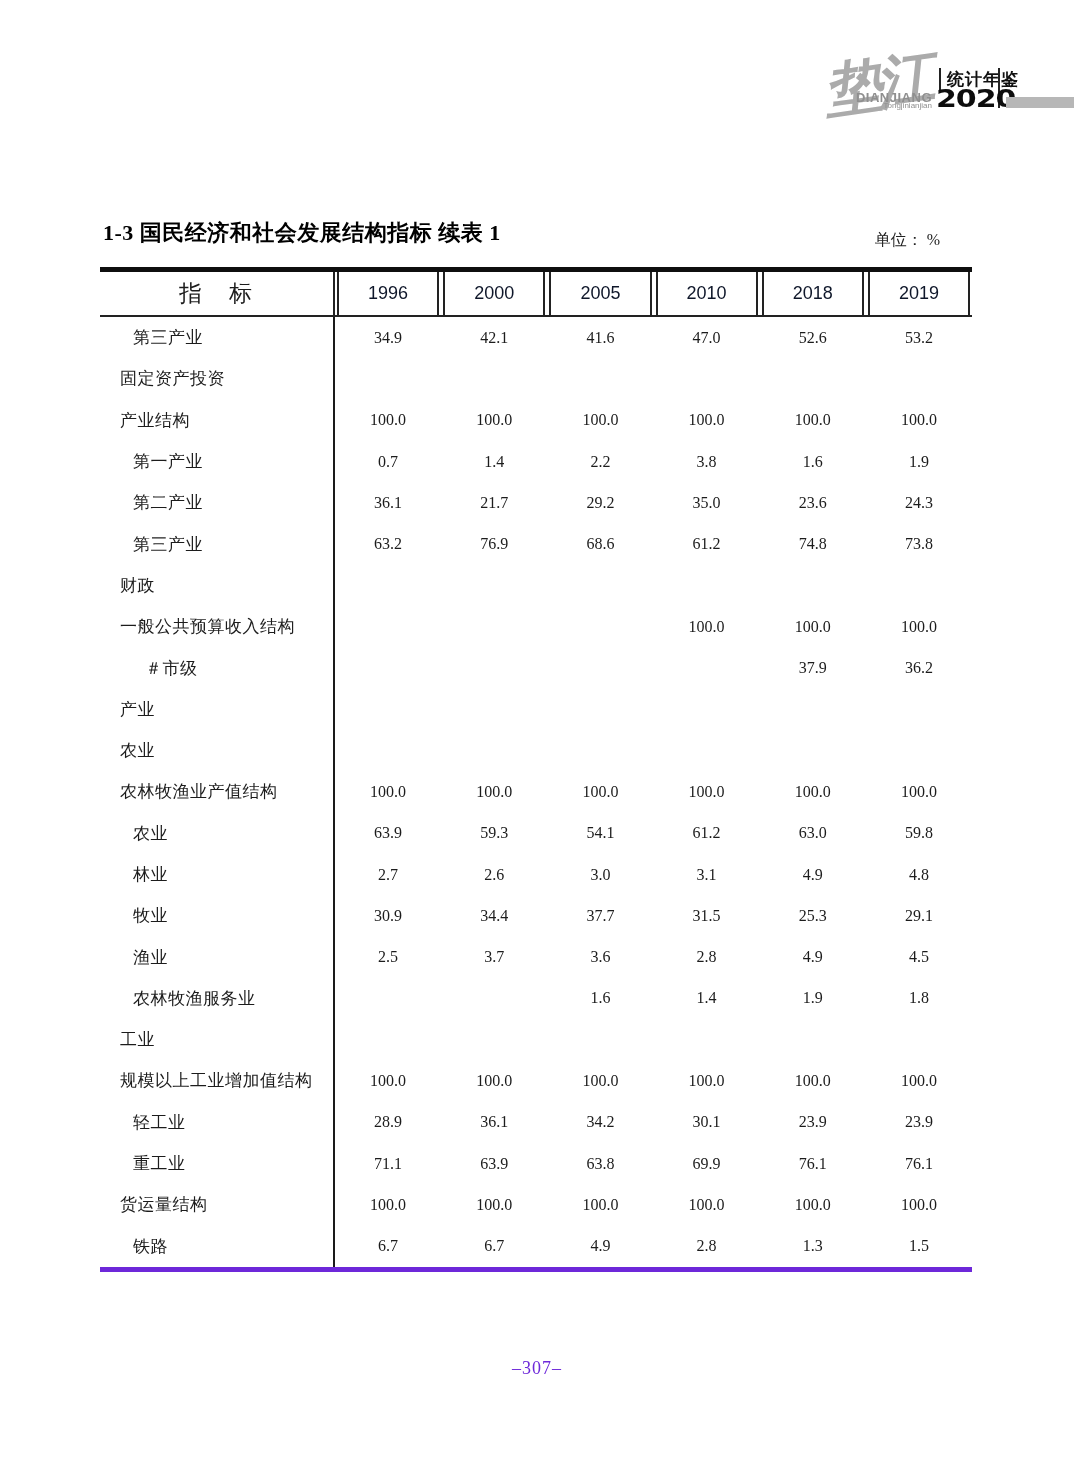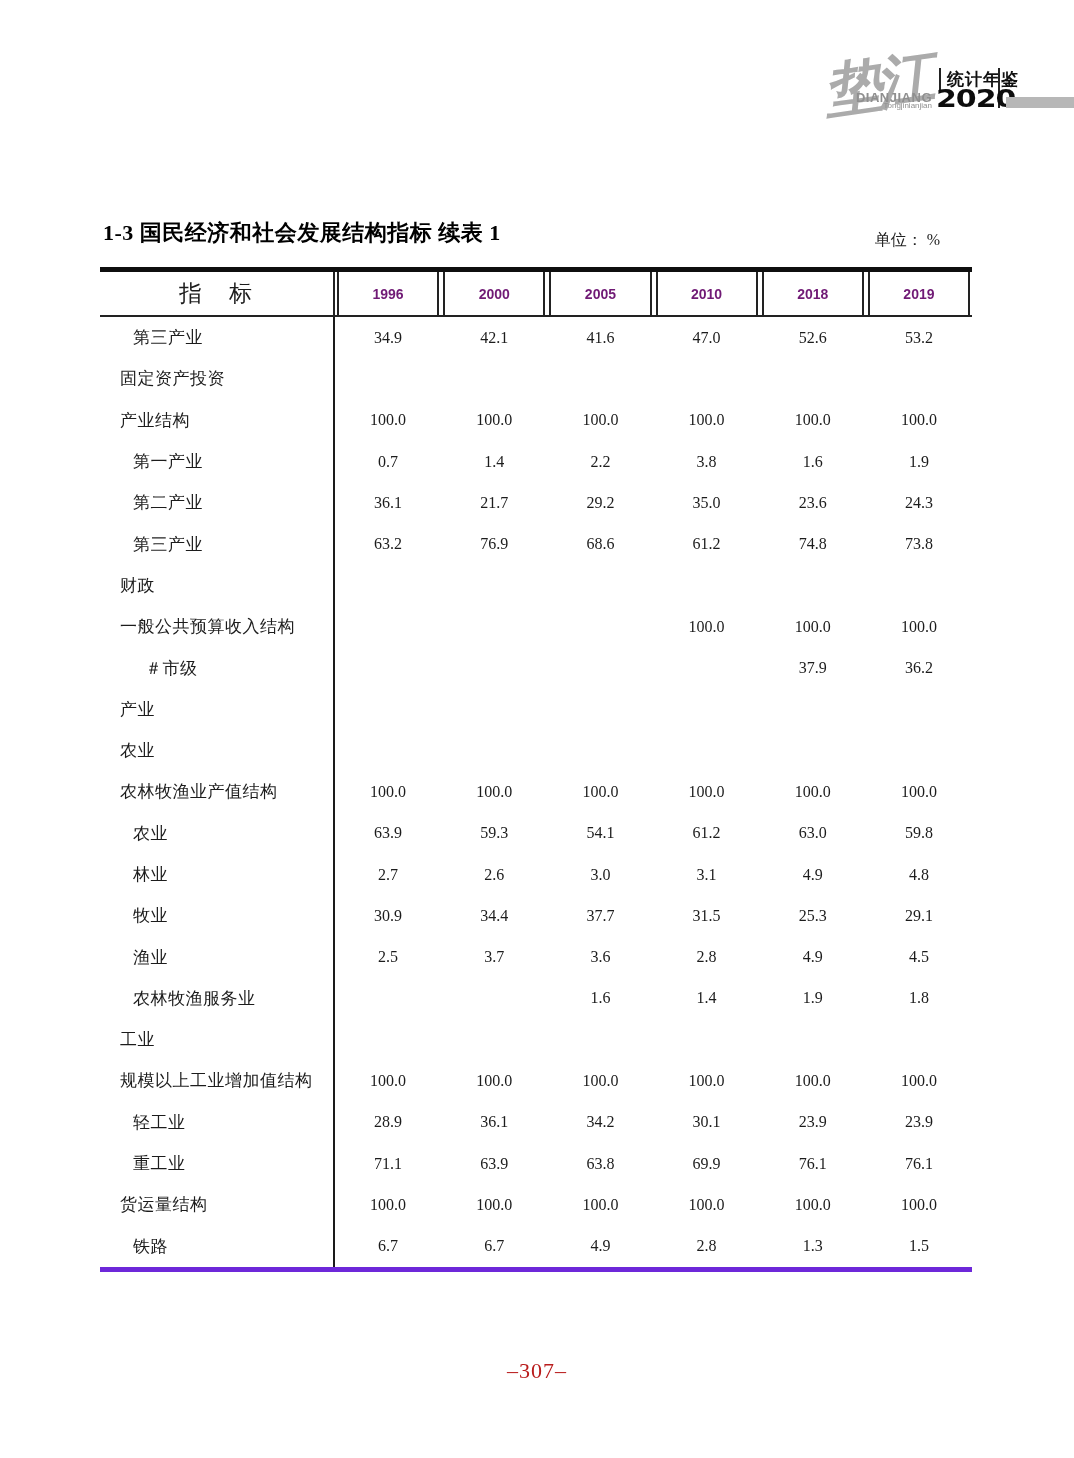--- a/index.html
+++ b/index.html
@@ -70,23 +70,23 @@
   .th-indicator{
     width:235px;flex:none;
     border-right:2px solid #222;box-sizing:border-box;
     display:flex;align-items:center;justify-content:center;
     font-size:23px;letter-spacing:2px;
   }
   .th-year{
     flex:1;margin:0 2px;
     border-left:2px solid #222;border-right:2px solid #222;
     display:flex;align-items:center;justify-content:center;
-    font-size:14px;color:#701a75;
+    font-size:18px;color:#0f172a;
     font-family:"Liberation Sans","DejaVu Sans",sans-serif;
-    font-weight:700;
+    font-weight:400;
   }
   .th-year:first-of-type{margin-left:0;border-left:none;}
   .tbody{border-bottom:5px solid #6d28d9;}
   .row{display:flex;height:41.3px;align-items:center;}
   .cell-label{
     width:235px;flex:none;height:100%;
     border-right:2px solid #1a1a1a;box-sizing:border-box;
     display:flex;align-items:center;
     font-size:17px;letter-spacing:0.5px;
   }
@@ -94,21 +94,21 @@
   .indent-1{padding-left:33px;}
   .indent-2{padding-left:45px;}
   .cell-val{
     flex:1;text-align:center;font-size:16px;color:#1c1c1c;
     font-family:"Liberation Serif","DejaVu Serif",serif;
   }
 
   
   .page-number{
     position:absolute;left:0;top:1358px;width:1074px;
-    text-align:center;font-size:22px;color:#b91c1c;letter-spacing:1px;
+    text-align:center;font-size:18px;color:#6d28d9;letter-spacing:1px;
   }
 </style>
 </head>
 <body>
 
 <div class="page">
 
   <div class="logo">
     <div class="logo-calligraphy">垫江</div>
     <div class="logo-roman">

